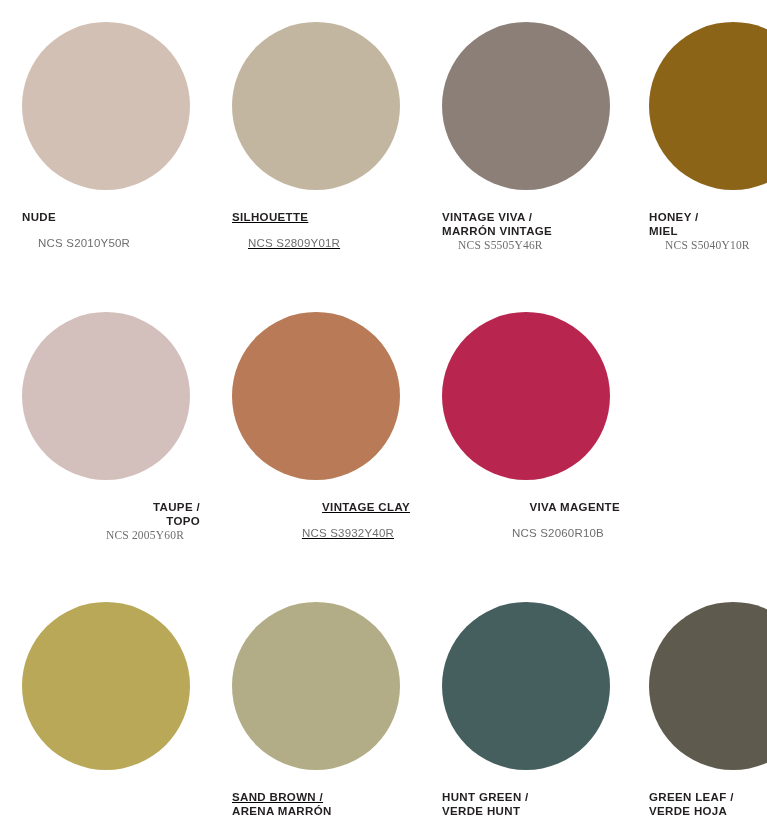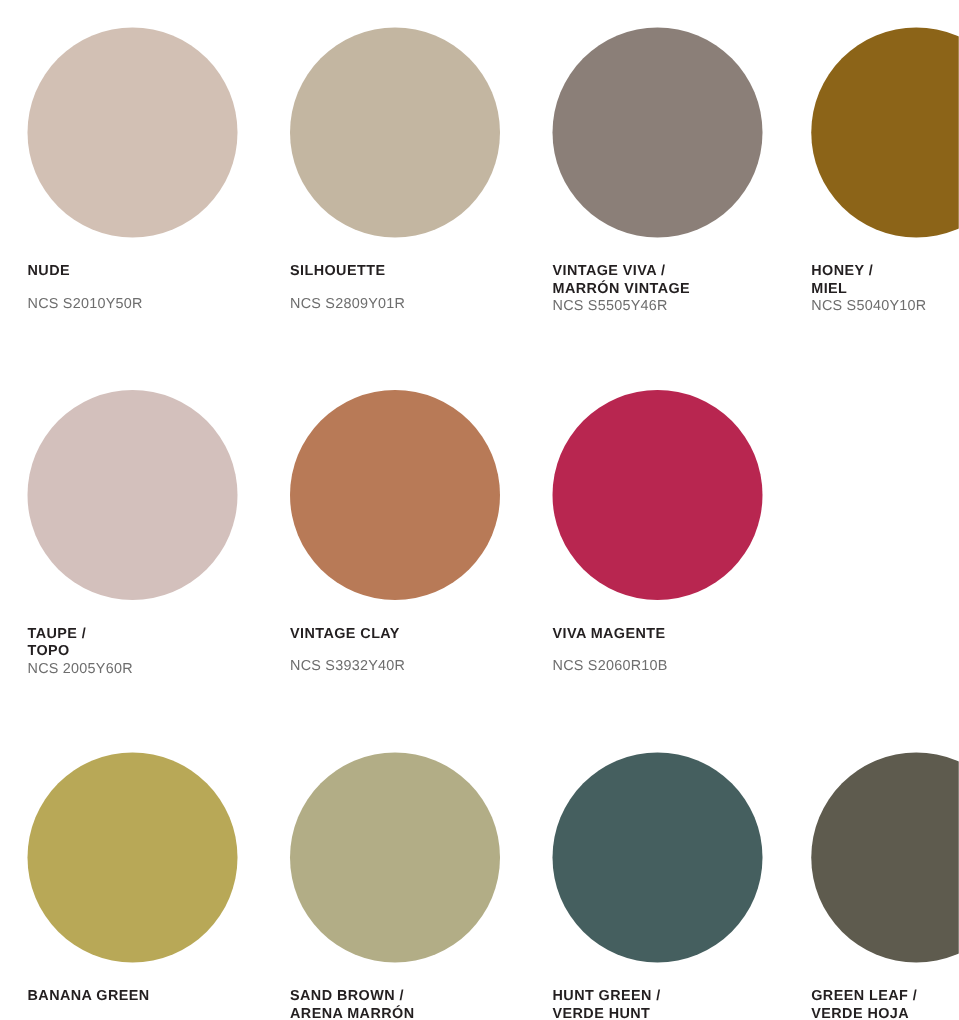--- a/index.html
+++ b/index.html
@@ -23,32 +23,32 @@
   }
 
   .swatch-row {
     position: absolute;
     left: 0;
     width: 767px;
     display: flex;
   }
 
   #row-1 { top: 22px; }
-  #row-2 { top: 312px; }
+  #row-2 { top: 312px; text-align: right; }
   #row-3 { top: 602px; }
 
   .swatch-cell {
     position: relative;
     width: 188px;
     flex: 0 0 188px;
   }
 
   
   .swatch-cell:nth-child(1) { padding-left: 22px; }
-  .swatch-cell:nth-child(2) { padding-left: 22px; }
+  .swatch-cell:nth-child(2) { padding-left: 22px; text-decoration: underline; }
   .swatch-cell:nth-child(3) { padding-left: 22px; }
   .swatch-cell:nth-child(4) { padding-left: 19px; }
 
   .swatch-disc {
     width: 168px;
     height: 168px;
     border-radius: 50%;
     display: block;
   }
 
@@ -66,26 +66,26 @@
     white-space: pre-line;
     margin: 0;
   }
 
   .swatch-code {
     font-size: 11.5px;
     font-weight: normal;
     letter-spacing: 0.2px;
     color: #6e6e6e;
     line-height: 14px;
-    margin: 0;
+    margin: 16px;
   }
 
   
   .one-line .swatch-code { margin-top: 12px; }
-  .two-line .swatch-code { margin-top: 0px; }
+  .two-line .swatch-code { margin-top: 0px; font-family: Liberation Serif, serif; }
 </style>
 </head>
 <body>
 
 <div id="palette-sheet">
 
   <div class="swatch-row" id="row-1">
     <div class="swatch-cell one-line">
       <div class="swatch-disc" style="background-color: rgb(210, 192, 180);"></div>
       <div class="swatch-caption">
@@ -139,24 +139,20 @@
       <div class="swatch-caption">
         <p class="swatch-name">VIVA MAGENTE</p>
         <p class="swatch-code">NCS S2060R10B</p>
       </div>
     </div>
   </div>
 
   <div class="swatch-row" id="row-3">
     <div class="swatch-cell one-line">
       <div class="swatch-disc" style="background-color: rgb(184, 168, 87);"></div>
-      <div class="swatch-caption">
-        <p class="swatch-name">BANANA GREEN</p>
-
-      </div>
     </div>
     <div class="swatch-cell two-line">
       <div class="swatch-disc" style="background-color: rgb(178, 173, 134);"></div>
       <div class="swatch-caption">
         <p class="swatch-name">SAND BROWN /
 ARENA MARRÓN</p>
 
       </div>
     </div>
     <div class="swatch-cell two-line">

